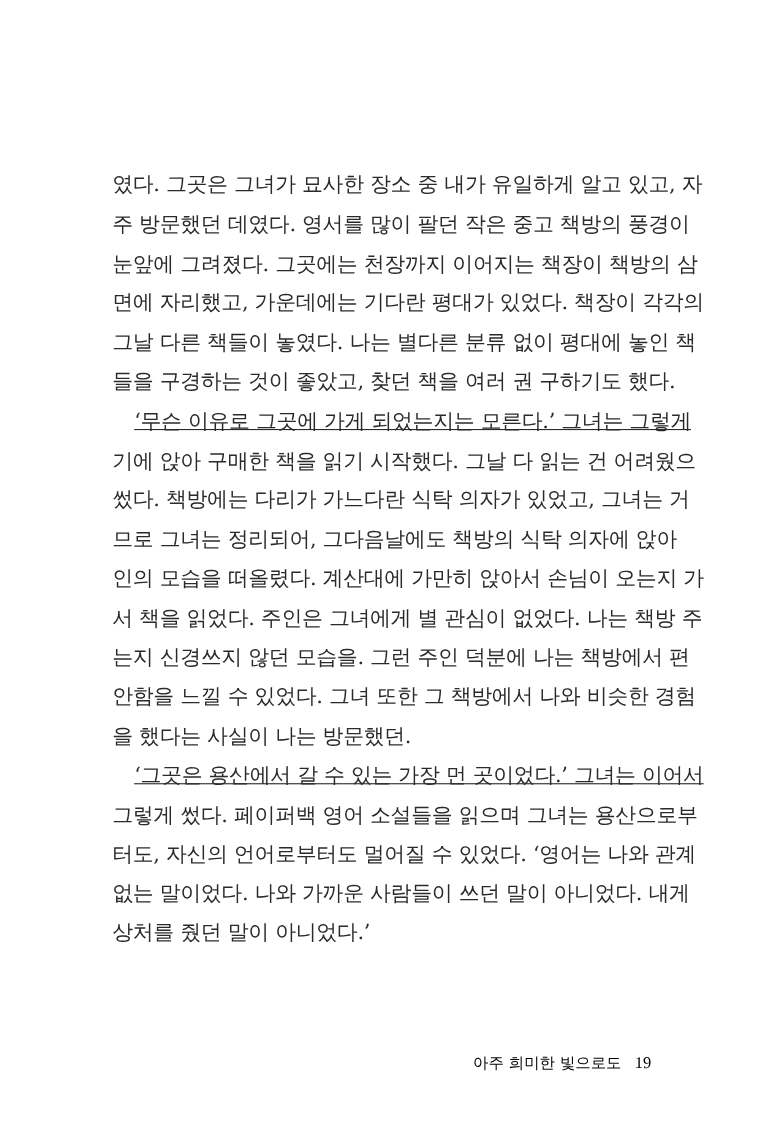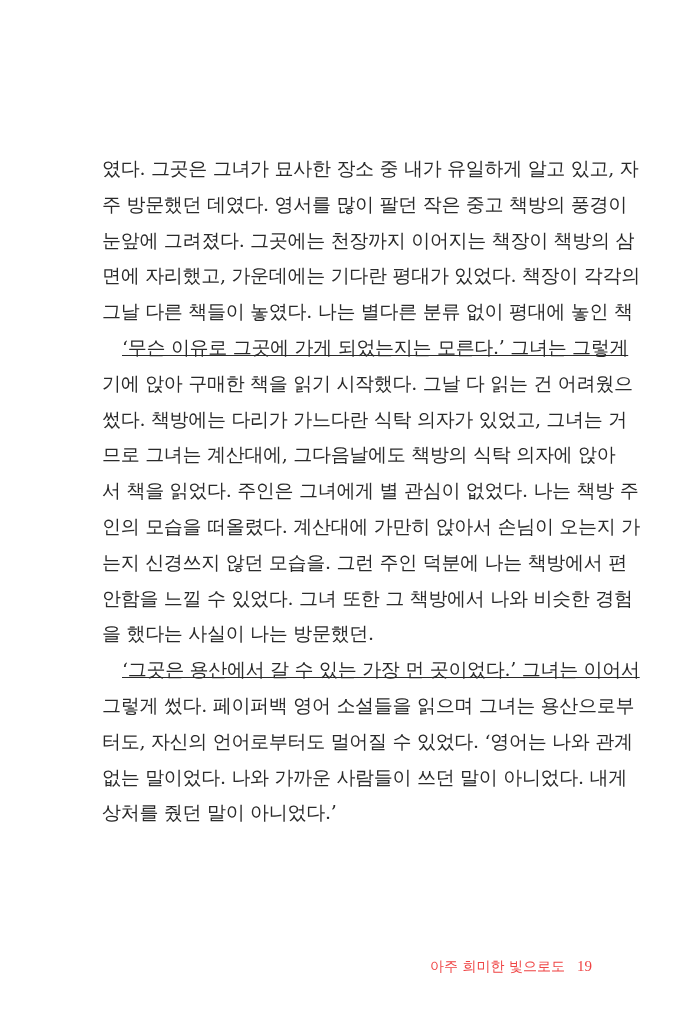--- a/index.html
+++ b/index.html
@@ -46,21 +46,21 @@
     padding-left: 20px;
     text-decoration: underline;
   }
   .footer {
     position: absolute;
     left: 380px;
     top: 914px;
     width: 212px;
     text-align: right;
     font-size: 14px;
-    color: #ef4444;
+    color: #000000;
     white-space: nowrap;
   }
   .footer .title {
     margin-right: 12px;
   }
   .footer .pageno {
     font-family: "Liberation Serif", serif;
     font-size: 15px;
   }
 </style>
@@ -69,29 +69,30 @@
 
 <div class="page">
   <div class="body-text">
 
     <div>
       <span class="line">였다. 그곳은 그녀가 묘사한 장소 중 내가 유일하게 알고 있고, 자</span>
       <span class="line">주 방문했던 데였다. 영서를 많이 팔던 작은 중고 책방의 풍경이</span>
       <span class="line">눈앞에 그려졌다. 그곳에는 천장까지 이어지는 책장이 책방의 삼</span>
       <span class="line">면에 자리했고, 가운데에는 기다란 평대가 있었다. 책장이 각각의</span>
       <span class="line">그날 다른 책들이 놓였다. 나는 별다른 분류 없이 평대에 놓인 책</span>
+      <span class="line last">들을 구경하는 것이 좋았고, 찾던 책을 여러 권 구하기도 했다.</span>
     </div>
 
     <div>
       <span class="line indent">‘무슨 이유로 그곳에 가게 되었는지는 모른다.’ 그녀는 그렇게</span>
       <span class="line">기에 앉아 구매한 책을 읽기 시작했다. 그날 다 읽는 건 어려웠으</span>
       <span class="line">썼다. 책방에는 다리가 가느다란 식탁 의자가 있었고, 그녀는 거</span>
-      <span class="line">므로 그녀는 계산대에, 그다음날에도 책방의 식탁 의자에 앉아</span>
+      <span class="line">므로 그녀는 정리되어, 그다음날에도 책방의 식탁 의자에 앉아</span>
+      <span class="line">인의 모습을 떠올렸다. 계산대에 가만히 앉아서 손님이 오는지 가</span>
       <span class="line">서 책을 읽었다. 주인은 그녀에게 별 관심이 없었다. 나는 책방 주</span>
-      <span class="line">인의 모습을 떠올렸다. 계산대에 가만히 앉아서 손님이 오는지 가</span>
       <span class="line">는지 신경쓰지 않던 모습을. 그런 주인 덕분에 나는 책방에서 편</span>
       <span class="line">안함을 느낄 수 있었다. 그녀 또한 그 책방에서 나와 비슷한 경험</span>
       <span class="line last">을 했다는 사실이 나는 방문했던.</span>
     </div>
 
     <div>
       <span class="line indent">‘그곳은 용산에서 갈 수 있는 가장 먼 곳이었다.’ 그녀는 이어서</span>
       <span class="line">그렇게 썼다. 페이퍼백 영어 소설들을 읽으며 그녀는 용산으로부</span>
       <span class="line">터도, 자신의 언어로부터도 멀어질 수 있었다. ‘영어는 나와 관계</span>
       <span class="line">없는 말이었다. 나와 가까운 사람들이 쓰던 말이 아니었다. 내게</span>

